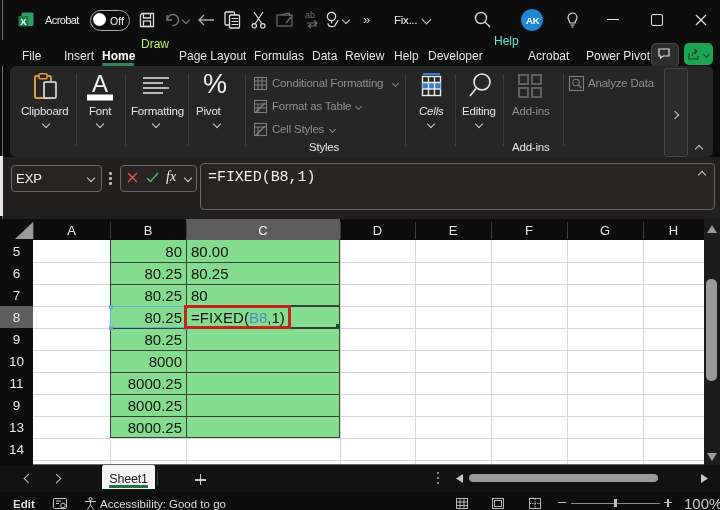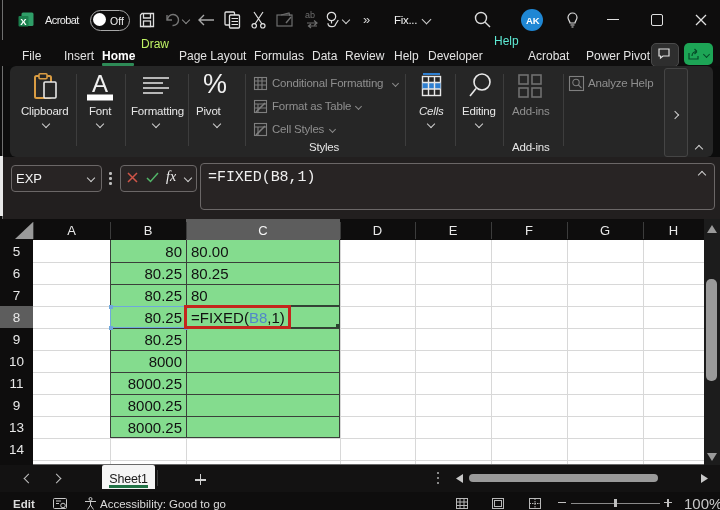--- a/index.html
+++ b/index.html
@@ -209,21 +209,21 @@
   <rect x="14" y="14" width="9" height="9"></rect>
 </svg>
 <div class="lbl gray" style="left:512px;top:105px;font-size:11.5px;letter-spacing:-0.2px;">Add-ins</div>
 <div class="lbl" style="left:512px;top:141px;font-size:11.5px;letter-spacing:-0.2px;">Add-ins</div>
 
 <svg class="abs" style="left:569px;top:76px" width="15" height="15" viewBox="0 0 15 15" fill="none" stroke="#7f7f7f" stroke-width="1.1">
   <rect x="0.5" y="0.5" width="14" height="14"></rect>
   <circle cx="7" cy="6.5" r="3.2"></circle>
   <path d="M9.3 8.8 L12.5 12"></path>
 </svg>
-<div class="lbl gray" style="left:588px;top:77px;font-size:11.5px;letter-spacing:-0.2px;">Analyze Help</div>
+<div class="lbl gray" style="left:588px;top:77px;font-size:11.5px;letter-spacing:-0.2px;">Analyze Data</div>
 
 <div class="abs" style="left:664px;top:68px;width:22px;height:87px;background:#2b2b2b;border:1px solid #454545;border-radius:3px;"></div>
 <div class="chv" style="left:672px;top:112px;transform:rotate(-45deg);"></div>
 
 <div class="chv" style="left:696px;top:146px;transform:rotate(-135deg);"></div>
 
 <div class="abs" style="left:3px;top:157px;width:717px;height:62px;background:#221f1f;"></div>
 <div class="abs" style="left:11px;top:165px;width:89px;height:25px;background:#282424;border:1px solid #6b6767;border-radius:4px;"></div>
 <div class="lbl" style="left:16px;top:171px;font-size:13px;color:#f2f2f2;">EXP</div>
 <div class="chv" style="left:88px;top:175px;"></div>

